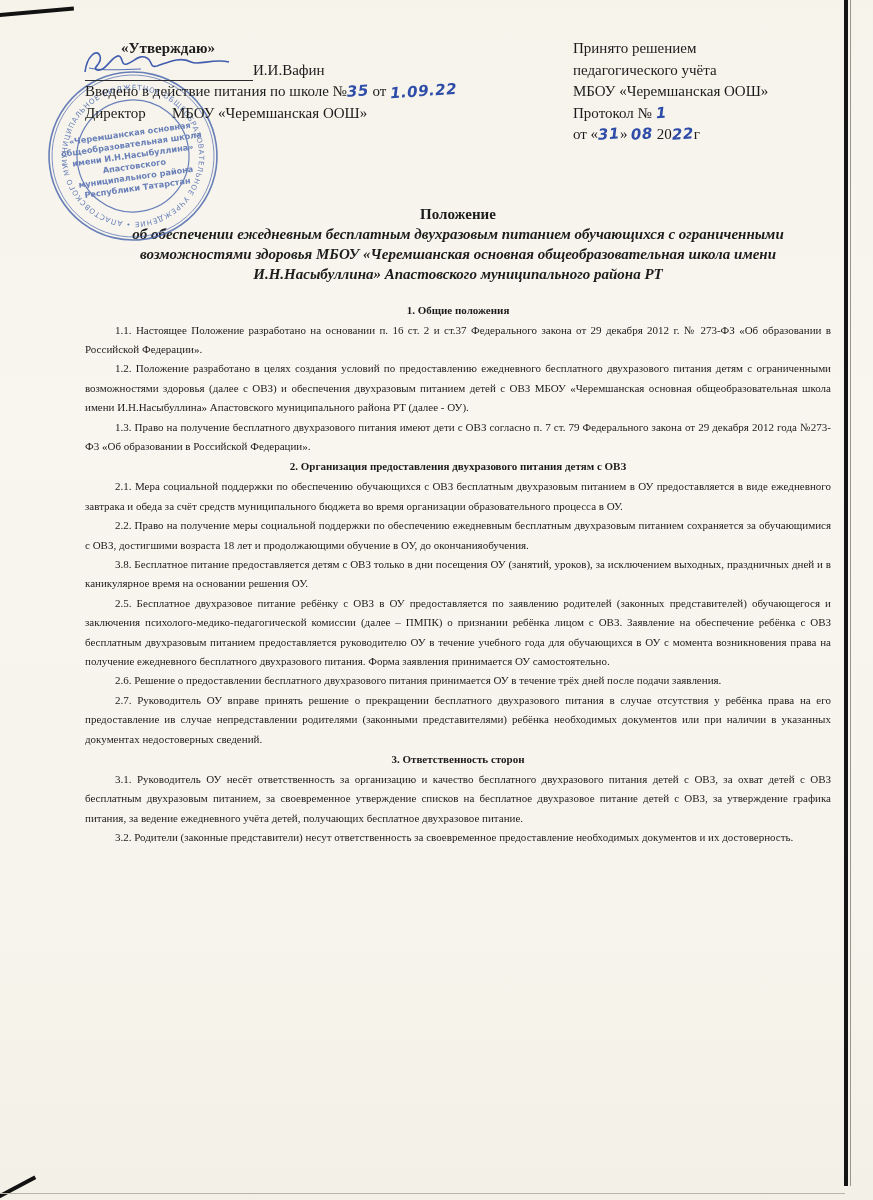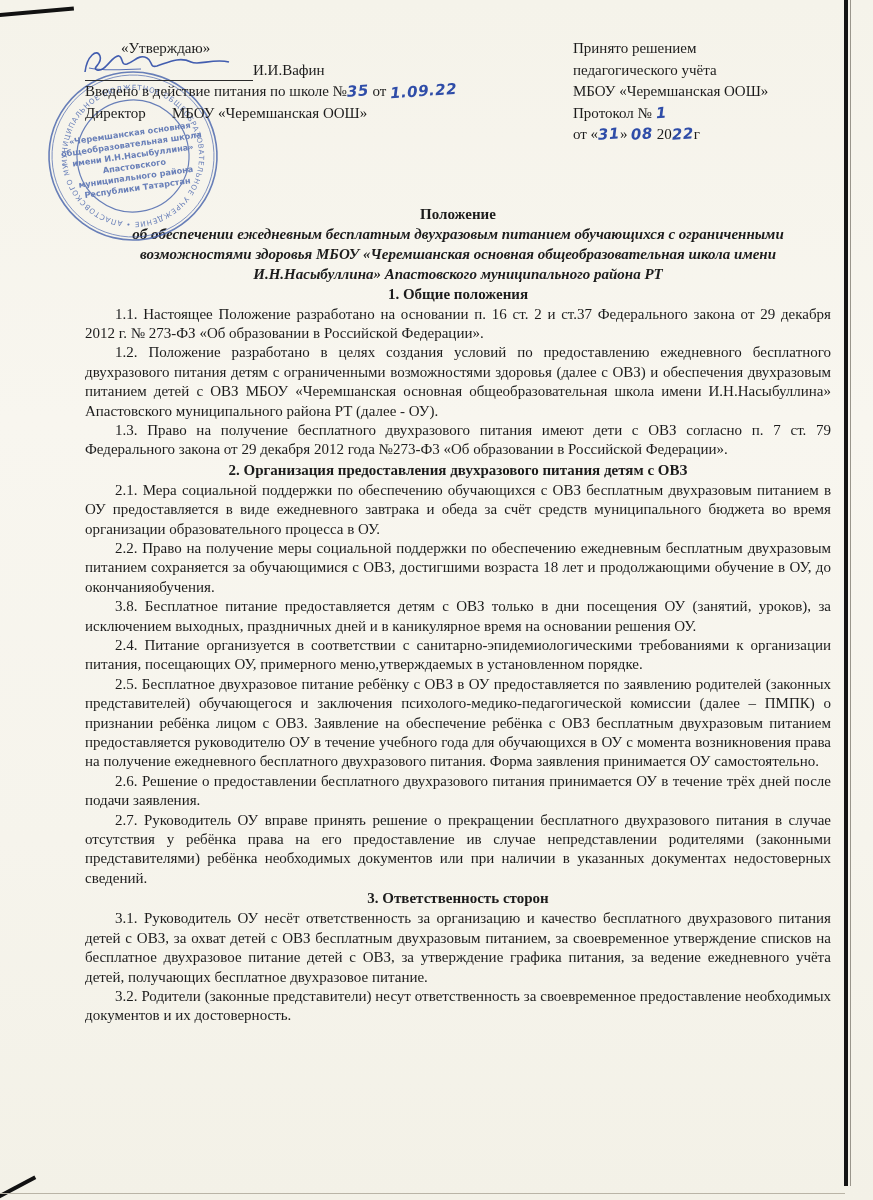--- a/index.html
+++ b/index.html
@@ -18,21 +18,21 @@
   .scan-topleft { position:absolute; left:-6px; top:10px; width:80px; height:4px; background:#121212; transform:rotate(-5deg); }
   .scan-bottomleft { position:absolute; left:-8px; top:1186px; width:46px; height:4px; background:#121212; transform:rotate(-28deg); }
   .scan-bottom { position:absolute; left:0; top:1193px; width:845px; height:1px; background:#b9b4a6; }
 
   .content { position:absolute; left:85px; top:38px; width:746px; }
 
   
   .header { display:flex; justify-content:space-between; font-size:15px; line-height:21.5px; }
   .header-left { width:478px; position:relative; z-index:2; }
   .header-right { width:258px; }
-  .approve { padding-left:36px; }
+  .approve { padding-left:36px;font-weight:bold; }
   .sig-row { position:relative; height:21.5px; }
   .sig-line { display:inline-block; width:168px; border-bottom:1.2px solid #2a2a2a; height:17px; vertical-align:bottom; }
   .sig-name { }
   .sig-scribble { position:absolute; left:-4px; top:-16px; z-index:3; }
   .hand { font-family:"DejaVu Sans", sans-serif; font-style:italic; font-weight:bold;
           color:#2f4da8; font-size:15px; display:inline-block; transform:rotate(-4deg); letter-spacing:.5px; }
   .gap { display:inline-block; width:26px; }
 
   
   .stamp { position:absolute; left:-40px; top:30px; width:176px; height:176px; z-index:1;
@@ -40,21 +40,21 @@
   .stamp text { fill:#4a66ad; font-family:"DejaVu Sans", sans-serif; }
   .stamp .ring-text { font-size:7.2px; letter-spacing:.8px; }
   .stamp .center-text { font-size:8.2px; text-anchor:middle; font-weight:bold; }
   .stamp circle { fill:none; stroke:#4a66ad; }
 
   
   .title-block { margin-top:58px; text-align:center; font-weight:bold; font-size:15px; line-height:20px; }
   .title-sub { max-width:668px; margin:0 auto;font-style:italic; }
 
   
-  .body-text { margin-top:0; font-size:15px; line-height:19.4px; }
+  .body-text { margin-top:16px; font-size:11px; line-height:19.4px; }
   .section-heading { text-align:center; font-weight:bold; line-height:21px; }
   .para { text-align:justify; text-indent:30px; }
 </style>
 </head>
 <body>
 
 <div class="page">
 
   <div class="scan-right"></div>
   <div class="scan-right2"></div>
@@ -125,21 +125,20 @@
 
       <div class="section-heading">1. Общие положения</div>
       <p class="para">1.1. Настоящее Положение разработано на основании п. 16 ст. 2 и ст.37 Федерального закона от 29 декабря 2012 г. № 273-ФЗ «Об образовании в Российской Федерации».</p>
       <p class="para">1.2. Положение разработано в целях создания условий по предоставлению ежедневного бесплатного двухразового питания детям с ограниченными возможностями здоровья (далее с ОВЗ) и обеспечения двухразовым питанием детей с ОВЗ МБОУ «Черемшанская основная общеобразовательная школа имени И.Н.Насыбуллина» Апастовского муниципального района РТ (далее - ОУ).</p>
       <p class="para">1.3. Право на получение бесплатного двухразового питания имеют дети с ОВЗ согласно п. 7 ст. 79 Федерального закона от 29 декабря 2012 года №273-Ф3 «Об образовании в Российской Федерации».</p>
 
       <div class="section-heading">2. Организация предоставления двухразового питания детям с ОВЗ</div>
       <p class="para">2.1. Мера социальной поддержки по обеспечению обучающихся с ОВЗ бесплатным двухразовым питанием в ОУ предоставляется в виде ежедневного завтрака и обеда за счёт средств муниципального бюджета во время организации образовательного процесса в ОУ.</p>
       <p class="para">2.2. Право на получение меры социальной поддержки по обеспечению ежедневным бесплатным двухразовым питанием сохраняется за обучающимися с ОВЗ, достигшими возраста 18 лет и продолжающими обучение в ОУ, до окончанияобучения.</p>
       <p class="para">3.8. Бесплатное питание предоставляется детям с ОВЗ только в дни посещения ОУ (занятий, уроков), за исключением выходных, праздничных дней и в каникулярное время на основании решения ОУ.</p>
-      <p class="para">2.4. Питание организуется в соответствии с санитарно-эпидемиологическими требованиями к организации питания, посещающих ОУ, примерного меню,утверждаемых в установленном порядке.</p>
       <p class="para">2.5. Бесплатное двухразовое питание ребёнку с ОВЗ в ОУ предоставляется по заявлению родителей (законных представителей) обучающегося и заключения психолого-медико-педагогической комиссии (далее – ПМПК) о признании ребёнка лицом с ОВЗ. Заявление на обеспечение ребёнка с ОВЗ бесплатным двухразовым питанием предоставляется руководителю ОУ в течение учебного года для обучающихся в ОУ с момента возникновения права на получение ежедневного бесплатного двухразового питания. Форма заявления принимается ОУ самостоятельно.</p>
       <p class="para">2.6. Решение о предоставлении бесплатного двухразового питания принимается ОУ в течение трёх дней после подачи заявления.</p>
       <p class="para">2.7. Руководитель ОУ вправе принять решение о прекращении бесплатного двухразового питания в случае отсутствия у ребёнка права на его предоставление ив случае непредставлении родителями (законными представителями) ребёнка необходимых документов или при наличии в указанных документах недостоверных сведений.</p>
 
       <div class="section-heading">3. Ответственность сторон</div>
       <p class="para">3.1. Руководитель ОУ несёт ответственность за организацию и качество бесплатного двухразового питания детей с ОВЗ, за охват детей с ОВЗ бесплатным двухразовым питанием, за своевременное утверждение списков на бесплатное двухразовое питание детей с ОВЗ, за утверждение графика питания, за ведение ежедневного учёта детей, получающих бесплатное двухразовое питание.</p>
       <p class="para">3.2. Родители (законные представители) несут ответственность за своевременное предоставление необходимых документов и их достоверность.</p>
 
     </div>
   </div>

